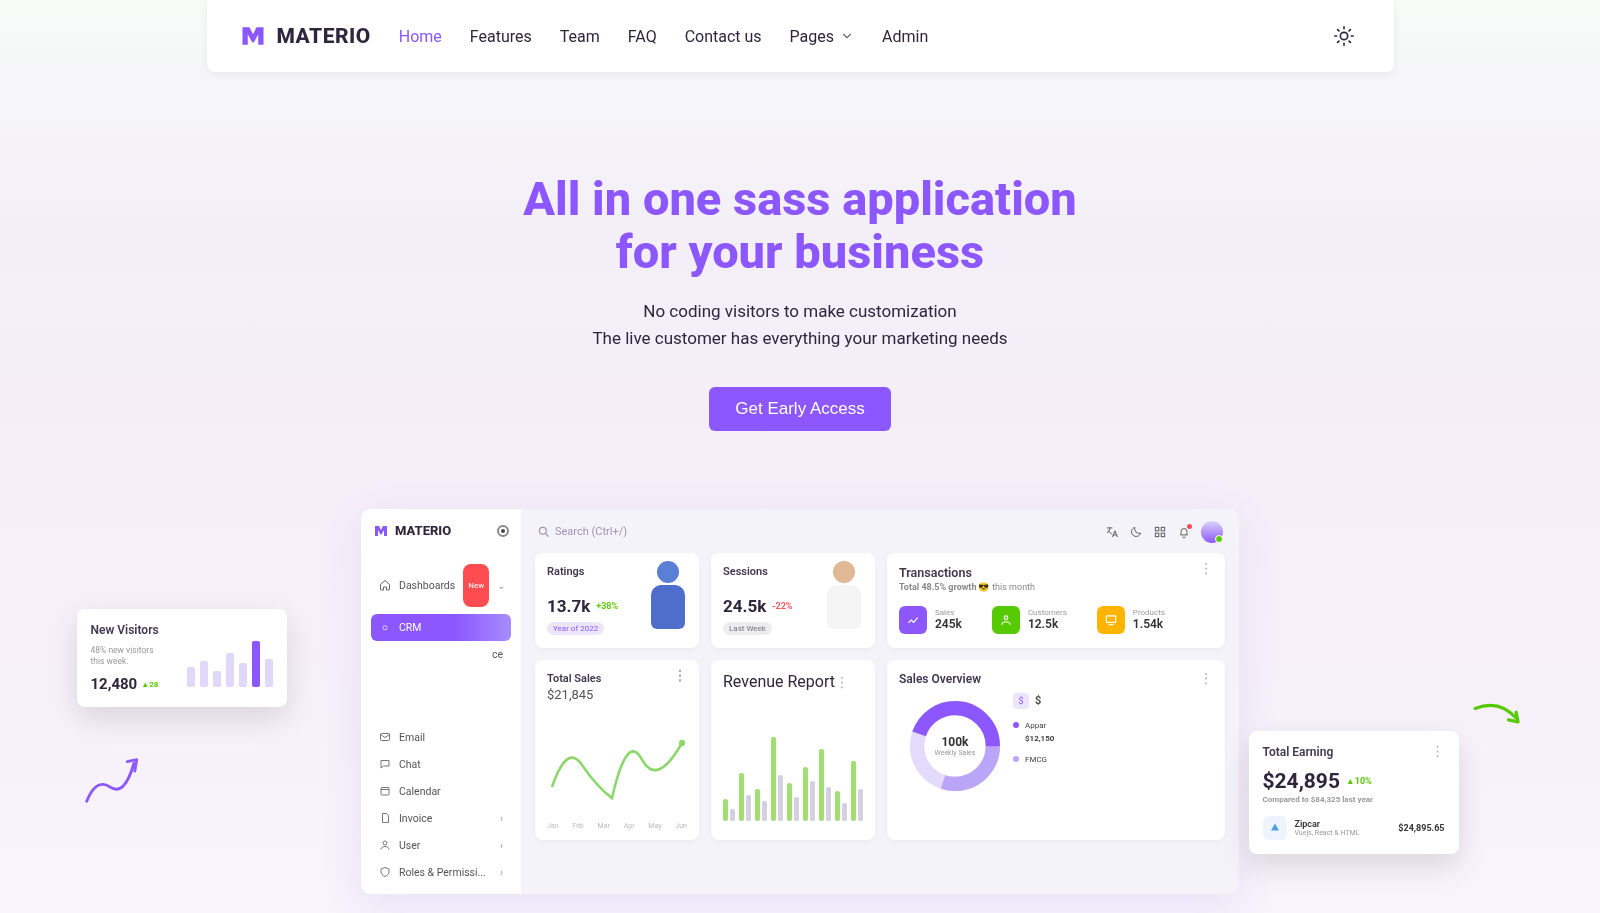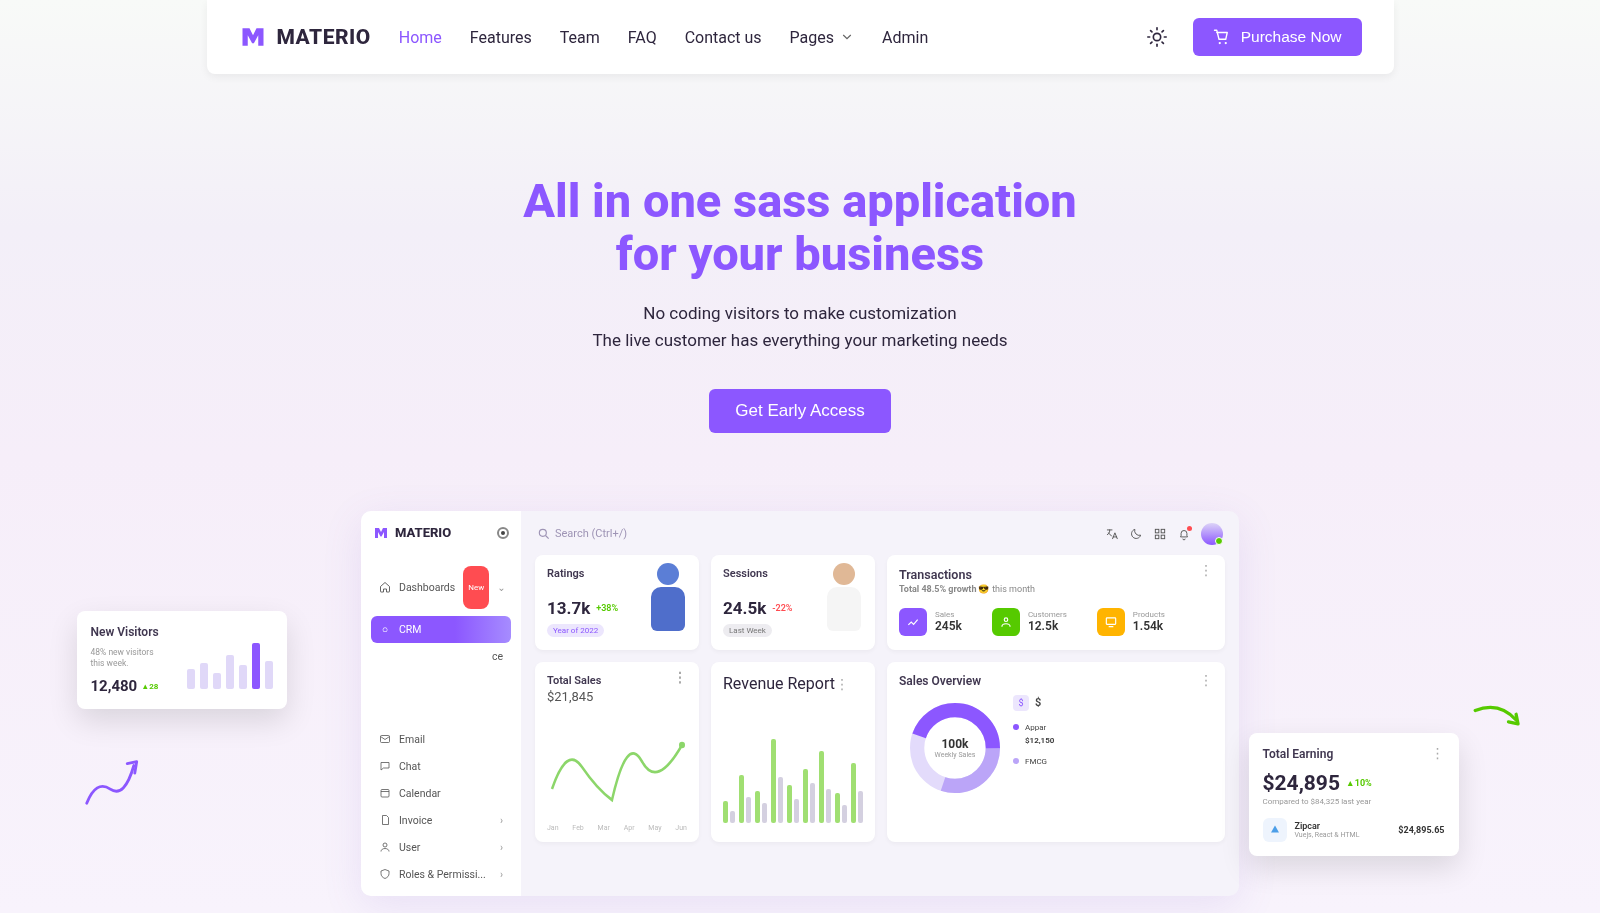--- a/index.html
+++ b/index.html
@@ -157,21 +157,21 @@
 .float1 .b.hi{background:#8c57ff;}
 
 .float2 {
   position:absolute; top:222px; right:-65px; width:210px; background:#fff;
   border-radius:8px; padding:14px; box-shadow:0 12px 30px rgba(0,0,0,0.12);
 }
 .float2 .h{display:flex;justify-content:space-between;align-items:center;}
 .float2 .t{font-size:12px;font-weight:600;color:#403750;}
 .float2 .v{font-size:21px;font-weight:700;margin-top:10px;display:flex;align-items:center;gap:8px;}
 .float2 .u{font-size:9px;color:#56ca00;}
-.float2 .s{font-size:8px;color:#999;margin-top:2px;}
+.float2 .s{font-size:8px;color:#999;margin-top:2px;font-weight:bold;}
 .float2 .li{display:flex;align-items:center;gap:8px;margin-top:12px;font-size:9px;}
 .float2 .lico{width:24px;height:24px;border-radius:6px;background:#eef4fd;display:flex;align-items:center;justify-content:center;}
 .float2 .ln{font-weight:600;color:#333;}
 .float2 .ls{font-size:7px;color:#999;}
 .float2 .lv{margin-left:auto;font-weight:700;color:#333;}
 
 .squiggle1{position:absolute;top:245px;left:-125px;width:66px;height:52px;}
 .squiggle2{position:absolute;top:190px;right:-135px;width:60px;height:38px;}
 </style>
 </head>
@@ -209,28 +209,20 @@
               <line x1="12" y1="20" x2="12" y2="22"></line>
               <line x1="2" y1="12" x2="4" y2="12"></line>
               <line x1="20" y1="12" x2="22" y2="12"></line>
               <line x1="5" y1="5" x2="6.5" y2="6.5"></line>
               <line x1="17.5" y1="17.5" x2="19" y2="19"></line>
               <line x1="5" y1="19" x2="6.5" y2="17.5"></line>
               <line x1="17.5" y1="6.5" x2="19" y2="5"></line>
             </g>
           </svg>
       </span>
-      <button class="purchase-btn">
-        <svg width="18" height="18" viewBox="0 0 24 24">
-            <path d="M5 6h14l-2 9H8L5 3H2" stroke="#fff" stroke-width="1.8" fill="none" stroke-linecap="round" stroke-linejoin="round"></path>
-            <circle cx="9" cy="20" r="1.5" fill="#fff"></circle>
-            <circle cx="17" cy="20" r="1.5" fill="#fff"></circle>
-          </svg>
-        <span>Purchase Now</span>
-      </button>
     </div>
   </div>
 
   <div class="hero">
     <h1>
       <span>All in one sass application</span><br>
       <span>for your business</span>
     </h1>
     <div class="hero-sub">
       <div>No coding visitors to make customization</div>

